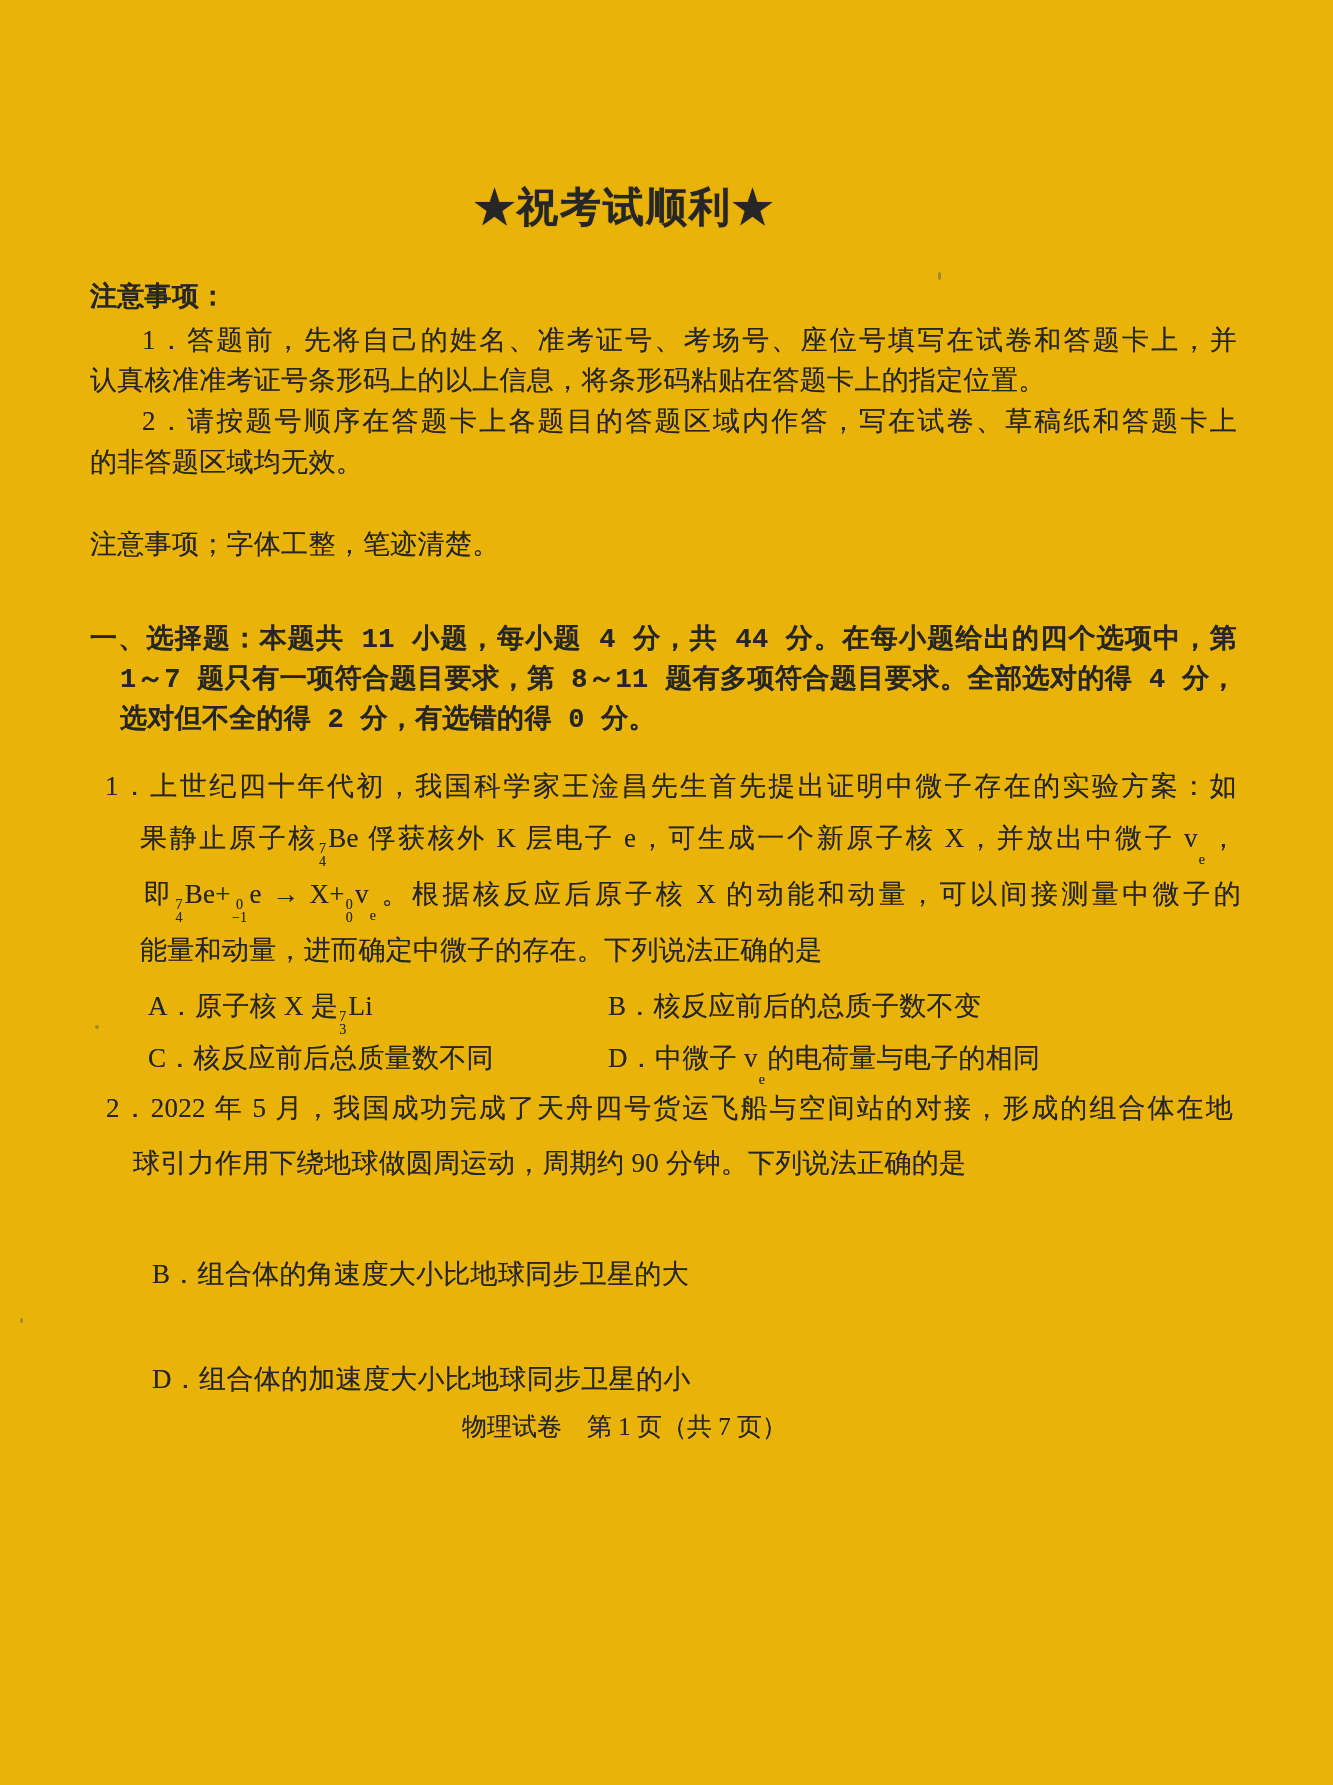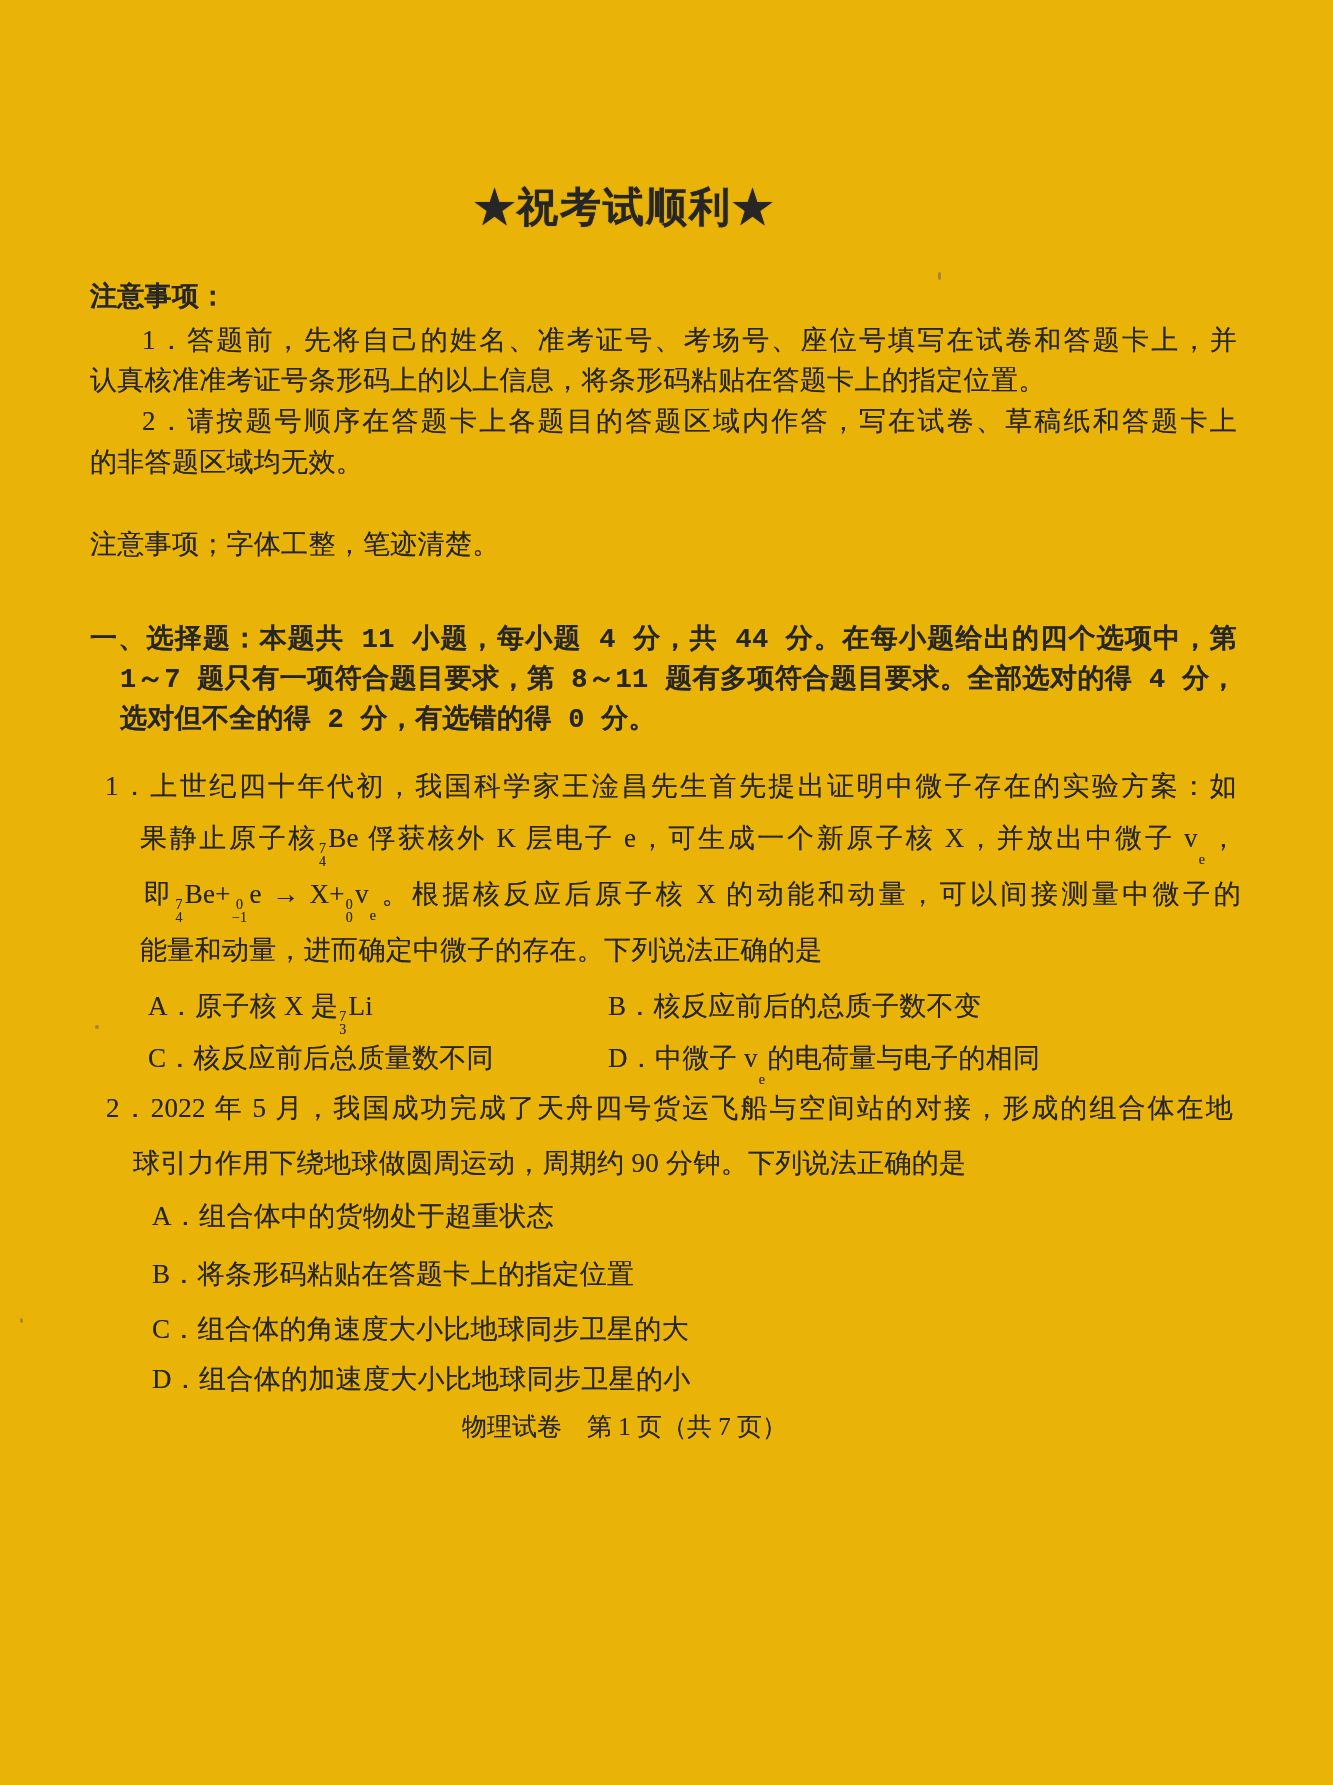--- a/index.html
+++ b/index.html
@@ -91,23 +91,21 @@
       </span>Li</div>
   <div class="ln" style="top:988px;left:608px;">B．核反应前后的总质子数不变</div>
   <div class="ln" style="top:1040px;left:148px;">C．核反应前后总质量数不同</div>
   <div class="ln" style="top:1040px;left:608px;">D．中微子 v<span class="ss">
         <span></span>
         <span>e</span>
       </span>的电荷量与电子的相同</div>
 
   <div class="ln j" style="top:1090px;left:106px;width:1127px;">2．2022 年 5 月，我国成功完成了天舟四号货运飞船与空间站的对接，形成的组合体在地</div>
   <div class="ln" style="top:1145px;left:133px;">球引力作用下绕地球做圆周运动，周期约 90 分钟。下列说法正确的是</div>
-  <div class="ln" style="top:1198px;left:152px;">A．组合体中的货物处于超重状态</div>
-  <div class="ln" style="top:1256px;left:152px;">B．将条形码粘贴在答题卡上的指定位置</div>
-  <div class="ln" style="top:1311px;left:152px;">C．组合体的角速度大小比地球同步卫星的大</div>
+  <div class="ln" style="top:1256px;left:152px;">B．组合体的角速度大小比地球同步卫星的大</div>
   <div class="ln" style="top:1361px;left:152px;">D．组合体的加速度大小比地球同步卫星的小</div>
 
   <div class="footer">物理试卷　第 1 页（共 7 页）</div>
 
   <div class="speck" style="top:272px;left:938px;width:3px;height:8px;"></div>
   <div class="speck" style="top:1025px;left:95px;width:4px;height:4px;"></div>
   <div class="speck" style="top:1318px;left:20px;width:3px;height:5px;"></div>
 </div>
 
 </body></html>

